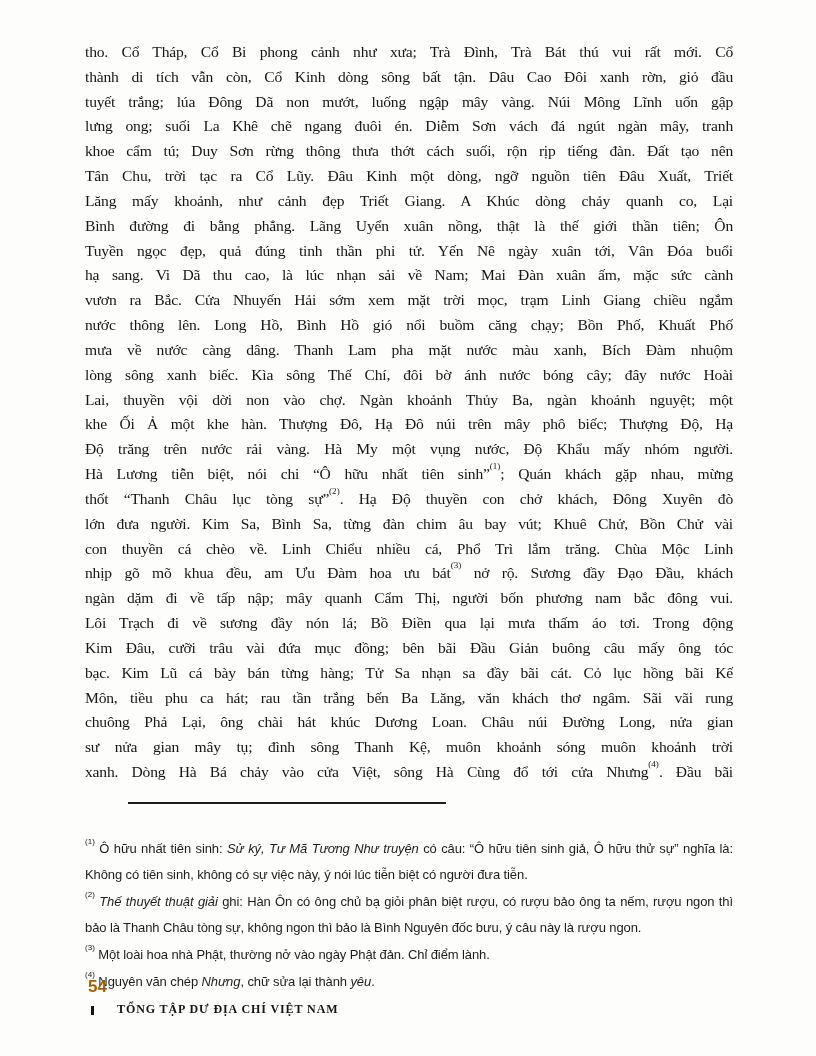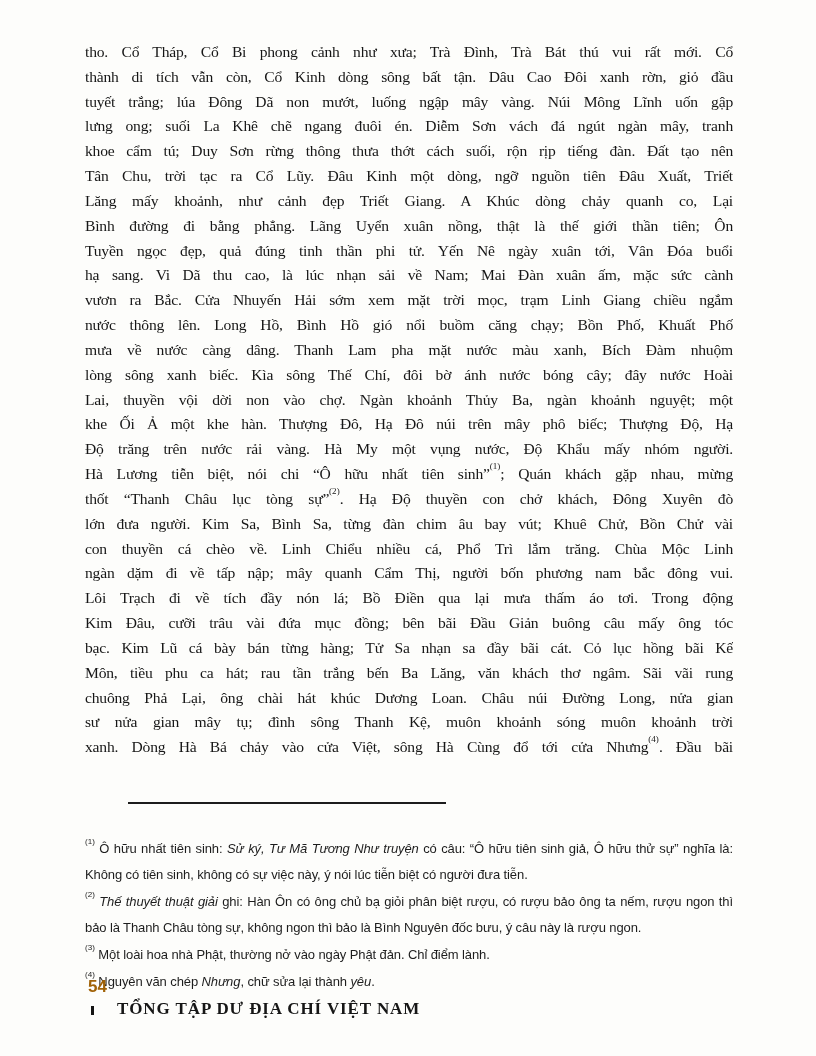--- a/index.html
+++ b/index.html
@@ -56,21 +56,21 @@
     font-size:17px;font-weight:bold;color:#a16207;
     line-height:22px;
   }
   .collation-mark{
     position:absolute;left:91px;top:1006px;
     width:3px;height:9px;background:#141414;
   }
   .book-title{
     position:absolute;left:117px;top:1001px;
     font-family:"Liberation Serif","DejaVu Serif",serif;
-    font-size:17px;font-weight:bold;
+    font-size:12px;font-weight:bold;
     letter-spacing:0.9px;color:#161616;
     line-height:16px;
   }
 </style>
 </head>
 <body>
 
 <div class="page">
 
   <div class="body-text">
@@ -88,22 +88,23 @@
     <div class="text-line"><span>nước thông lên. Long Hồ, Bình Hồ gió nổi buồm căng chạy; Bồn Phố, Khuất Phố</span></div>
     <div class="text-line"><span>mưa về nước càng dâng. Thanh Lam pha mặt nước màu xanh, Bích Đàm nhuộm</span></div>
     <div class="text-line"><span>lòng sông xanh biếc. Kìa sông Thế Chí, đôi bờ ánh nước bóng cây; đây nước Hoài</span></div>
     <div class="text-line"><span>Lai, thuyền vội dời non vào chợ. Ngàn khoảnh Thủy Ba, ngàn khoảnh nguyệt; một</span></div>
     <div class="text-line"><span>khe Ối Ả một khe hàn. Thượng Đô, Hạ Đô núi trên mây phô biếc; Thượng Độ, Hạ</span></div>
     <div class="text-line"><span>Độ trăng trên nước rải vàng. Hà My một vụng nước, Độ Khẩu mấy nhóm người.</span></div>
     <div class="text-line"><span>Hà Lương tiễn biệt, nói chi “Ô hữu nhất tiên sinh”</span><sup>(1)</sup><span>; Quán khách gặp nhau, mừng</span></div>
     <div class="text-line"><span>thốt “Thanh Châu lục tòng sự”</span><sup>(2)</sup><span>. Hạ Độ thuyền con chở khách, Đông Xuyên đò</span></div>
     <div class="text-line"><span>lớn đưa người. Kim Sa, Bình Sa, từng đàn chim âu bay vút; Khuê Chử, Bồn Chử vài</span></div>
     <div class="text-line"><span>con thuyền cá chèo về. Linh Chiểu nhiều cá, Phổ Trì lắm trăng. Chùa Mộc Linh</span></div>
+    <div class="text-line"><span>nhịp gõ mõ khua đều, am Ưu Đàm hoa ưu bát</span><sup>(3)</sup><span> nở rộ. Sương đầy Đạo Đầu, khách</span></div>
     <div class="text-line"><span>ngàn dặm đi về tấp nập; mây quanh Cẩm Thị, người bốn phương nam bắc đông vui.</span></div>
-    <div class="text-line"><span>Lôi Trạch đi về tích đầy nón lá; Bồ Điền qua lại mưa thấm áo tơi. Trong động</span></div>
+    <div class="text-line"><span>Lôi Trạch đi về sương đầy nón lá; Bồ Điền qua lại mưa thấm áo tơi. Trong động</span></div>
     <div class="text-line"><span>Kim Đâu, cưỡi trâu vài đứa mục đồng; bên bãi Đầu Giản buông câu mấy ông tóc</span></div>
     <div class="text-line"><span>bạc. Kim Lũ cá bày bán từng hàng; Tử Sa nhạn sa đầy bãi cát. Cỏ lục hồng bãi Kế</span></div>
     <div class="text-line"><span>Môn, tiều phu ca hát; rau tần trắng bến Ba Lăng, văn khách thơ ngâm. Sãi vãi rung</span></div>
     <div class="text-line"><span>chuông Phả Lại, ông chài hát khúc Dương Loan. Châu núi Đường Long, nửa gian</span></div>
     <div class="text-line"><span>sư nửa gian mây tụ; đình sông Thanh Kệ, muôn khoảnh sóng muôn khoảnh trời</span></div>
     <div class="text-line"><span>xanh. Dòng Hà Bá chảy vào cửa Việt, sông Hà Cùng đổ tới cửa Nhưng</span><sup>(4)</sup><span>. Đầu bãi</span></div>
   </div>
 
   <div class="fn-separator"></div>
 

